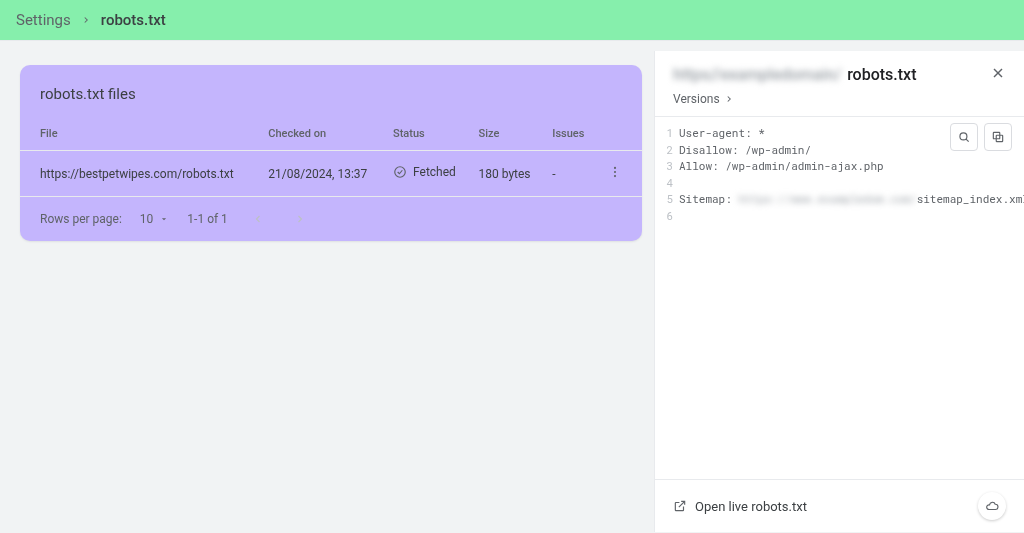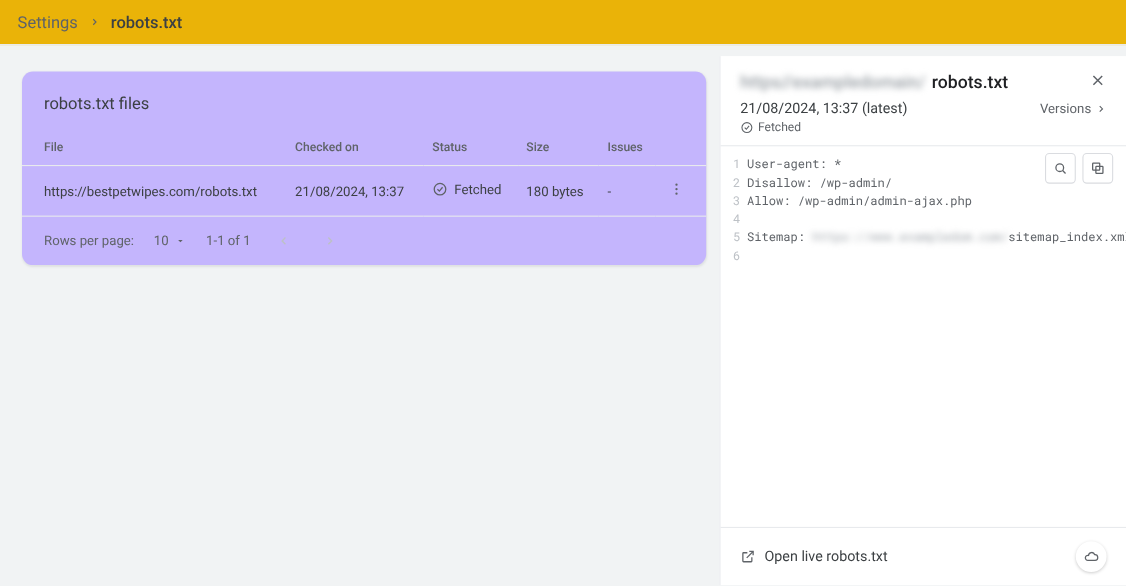--- a/index.html
+++ b/index.html
@@ -12,21 +12,21 @@
       background: #f1f3f4;
       color: #3c4043;
       font-size: 13px;
       width: 1024px;
       height: 533px;
       overflow: hidden;
     }
     .breadcrumb {
       padding: 11px 16px;
       border-bottom: 1px solid #e8eaed;
-      background: #eab308;
+      background: #86efac;
       font-size: 15px;
       color: #5f6368;
       display: flex;
       align-items: center;
       gap: 10px;
     }
     .breadcrumb .current {
       color: #3c4043;
       font-weight: 500;
     }
@@ -331,30 +331,20 @@
         <span>robots.txt</span>
       </div>
       <span class="close-btn">
         <svg width="16" height="16" viewBox="0 0 24 24" fill="none" stroke="#5f6368" stroke-width="2">
             <line x1="6" y1="6" x2="18" y2="18"></line>
             <line x1="6" y1="18" x2="18" y2="6"></line>
           </svg>
       </span>
     </div>
     <div class="right-sub">
-      <div class="right-sub-left">
-        <div class="timestamp-line">21/08/2024, 13:37 (latest)</div>
-        <div class="fetched-line">
-          <svg width="12" height="12" viewBox="0 0 24 24" fill="none" stroke="#5f6368" stroke-width="2">
-              <circle cx="12" cy="12" r="9"></circle>
-              <polyline points="8 12 11 15 16 9"></polyline>
-            </svg>
-          <span>Fetched</span>
-        </div>
-      </div>
       <div class="versions-link">
         <span>Versions</span>
         <svg width="10" height="10" viewBox="0 0 24 24" fill="none" stroke="#5f6368" stroke-width="2.5">
             <polyline points="9 18 15 12 9 6"></polyline>
           </svg>
       </div>
     </div>
     <div class="code-area">
       <div class="code-toolbar">
         <span class="tool-btn">

